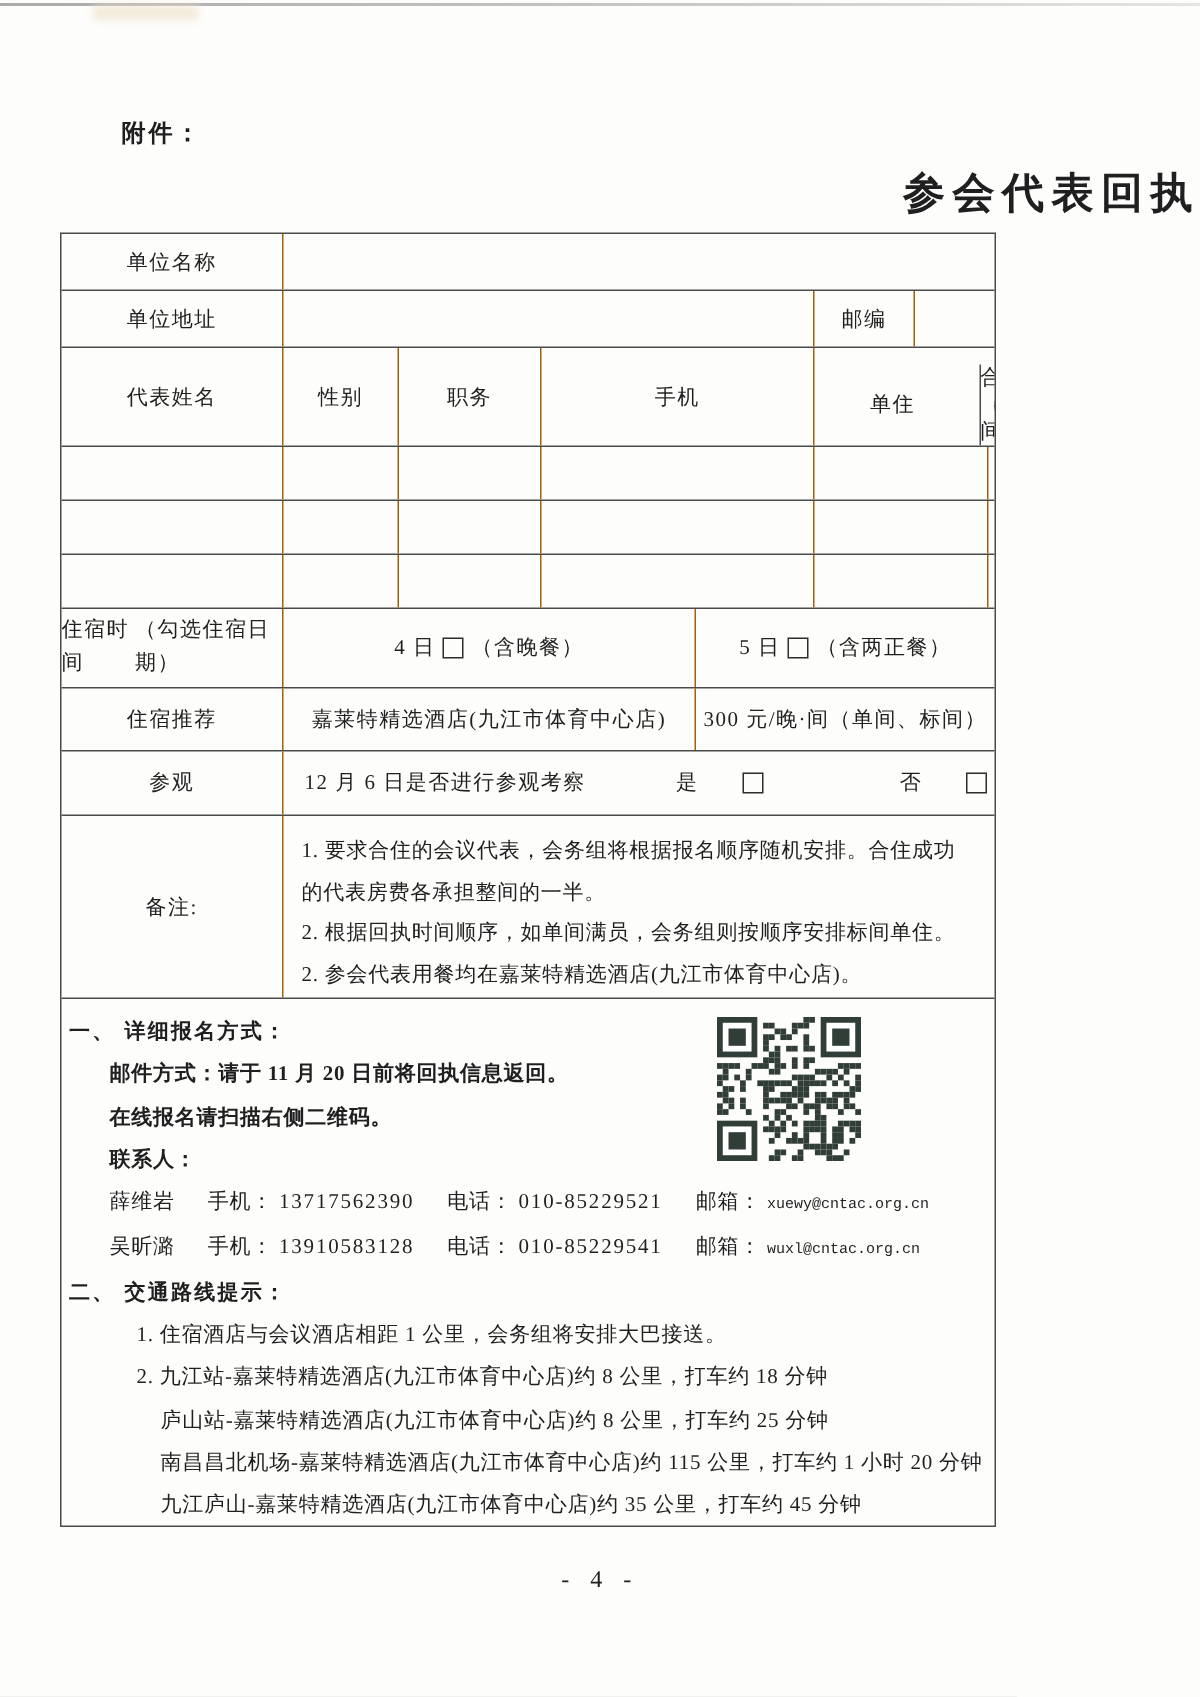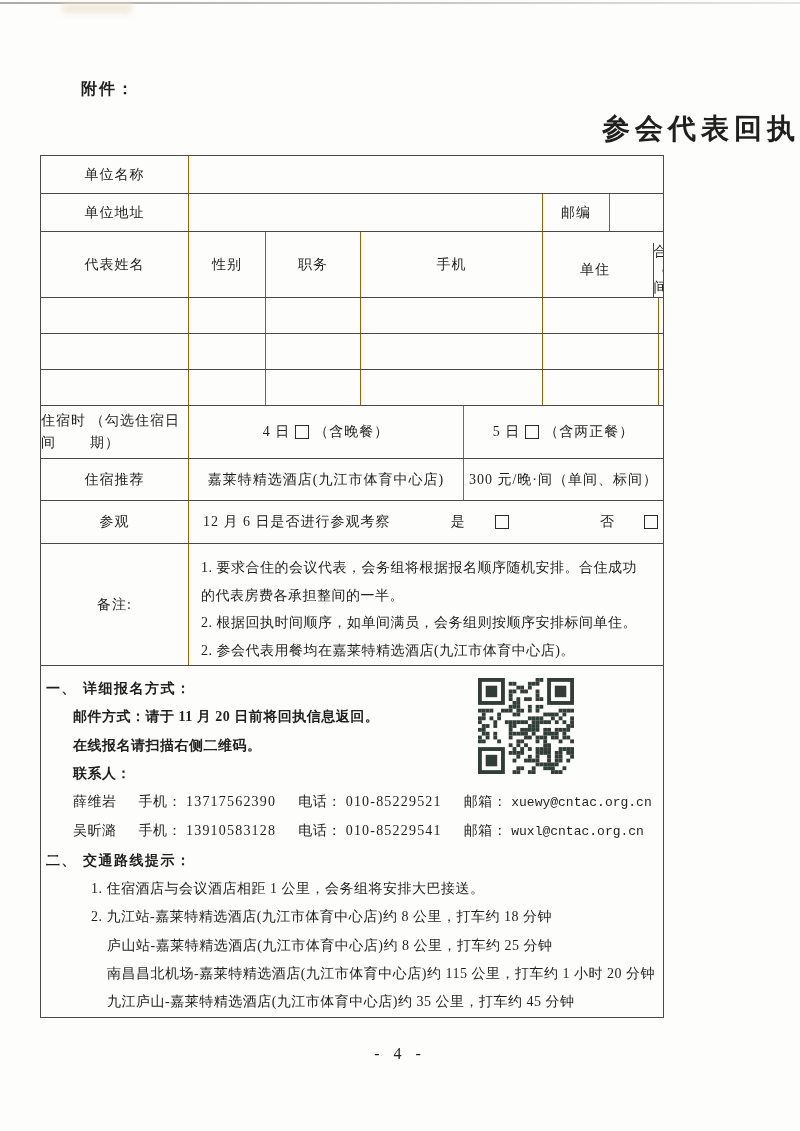--- a/index.html
+++ b/index.html
@@ -44,21 +44,21 @@
     font-size:14px;line-height:28.3px;letter-spacing:.5px;}
   .l0{padding-left:5px;font-weight:bold;letter-spacing:1.5px;}
   .l0 .sec-no{margin-right:6px;}
   .l1b{padding-left:32px;font-weight:bold;}
   .l2{padding-left:50px;}
   .l3{padding-left:66px;}
   .contact-line{padding-left:32px;}
   .contact-line .cname{margin-right:18px;}
   .contact-line .num{letter-spacing:1.2px;margin-right:18px;}
   .contact-line .email{font-family:"Liberation Mono","DejaVu Sans Mono",monospace;
-    font-size:13px;letter-spacing:0;}
+    font-size:10px;letter-spacing:0;}
   .qr{position:absolute;top:12px;left:437px;width:96px;height:96px;}
   .pagenum{position:absolute;top:1045px;left:0;width:100%;text-align:center;
     font-size:16px;letter-spacing:5px;}
 </style>
 </head>
 <body>
 
 <div class="page">
   <div class="scan-top"></div>
   <div class="scan-smudge"></div>

